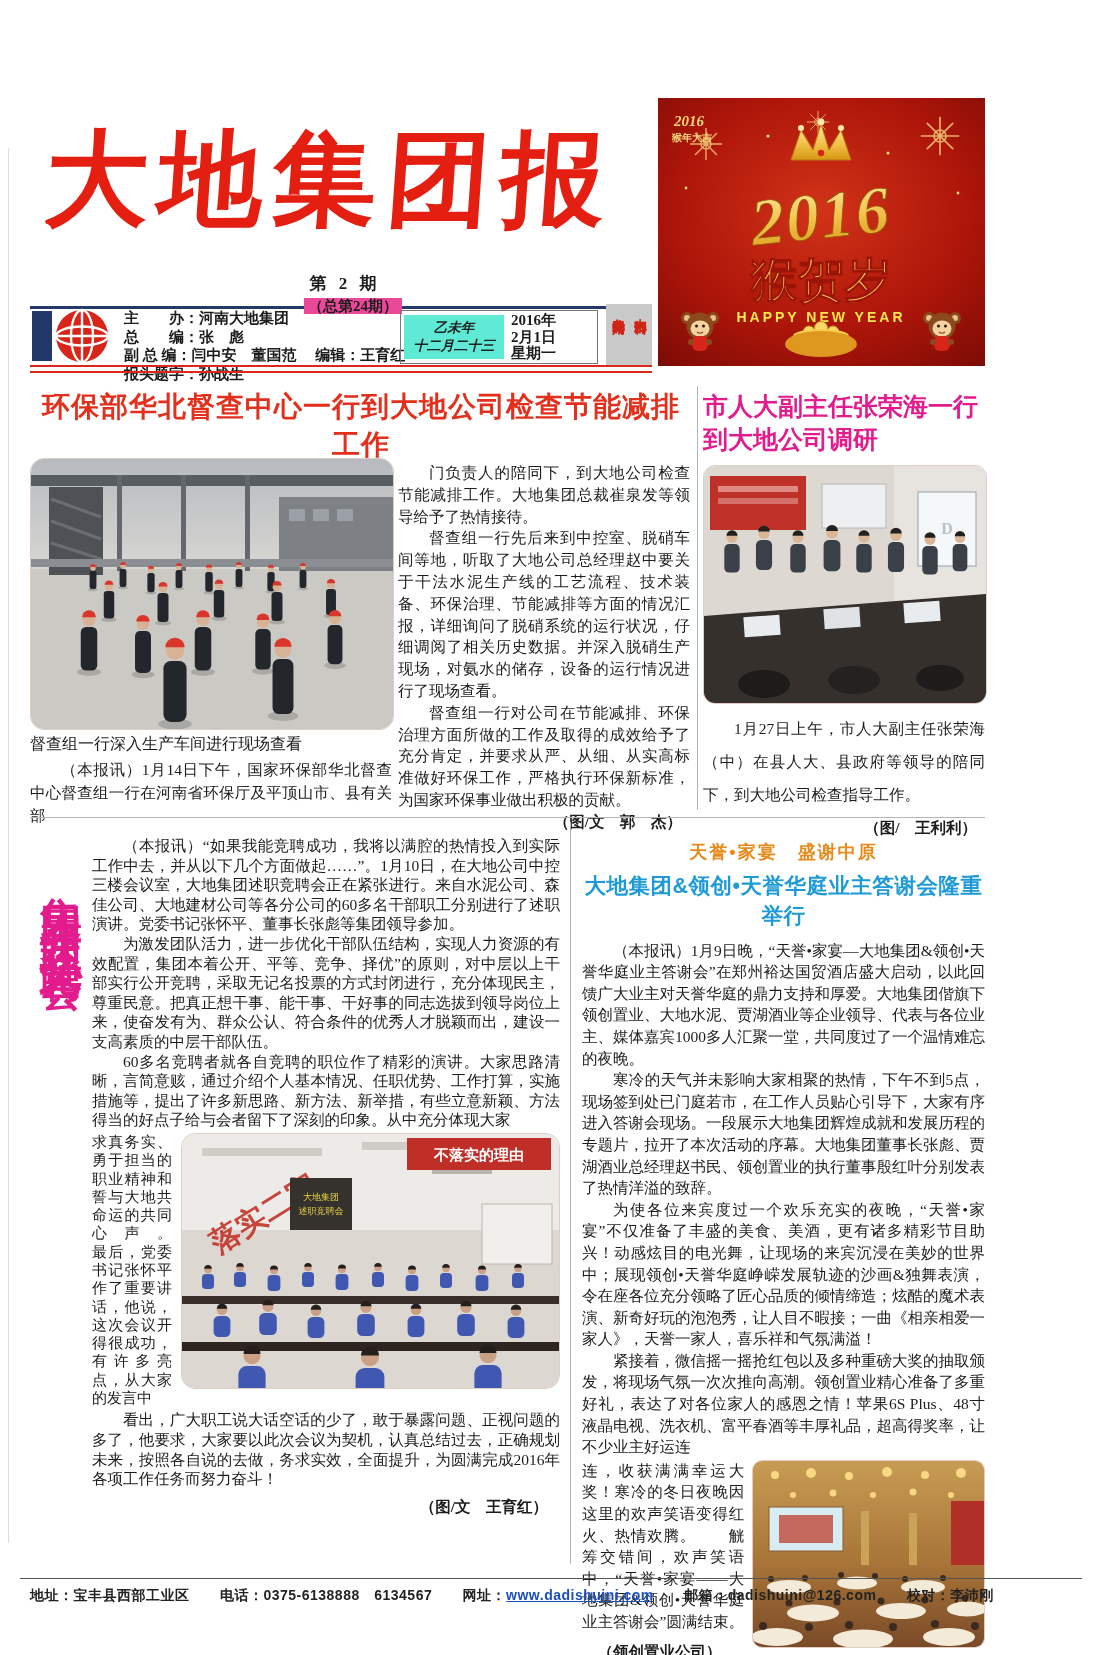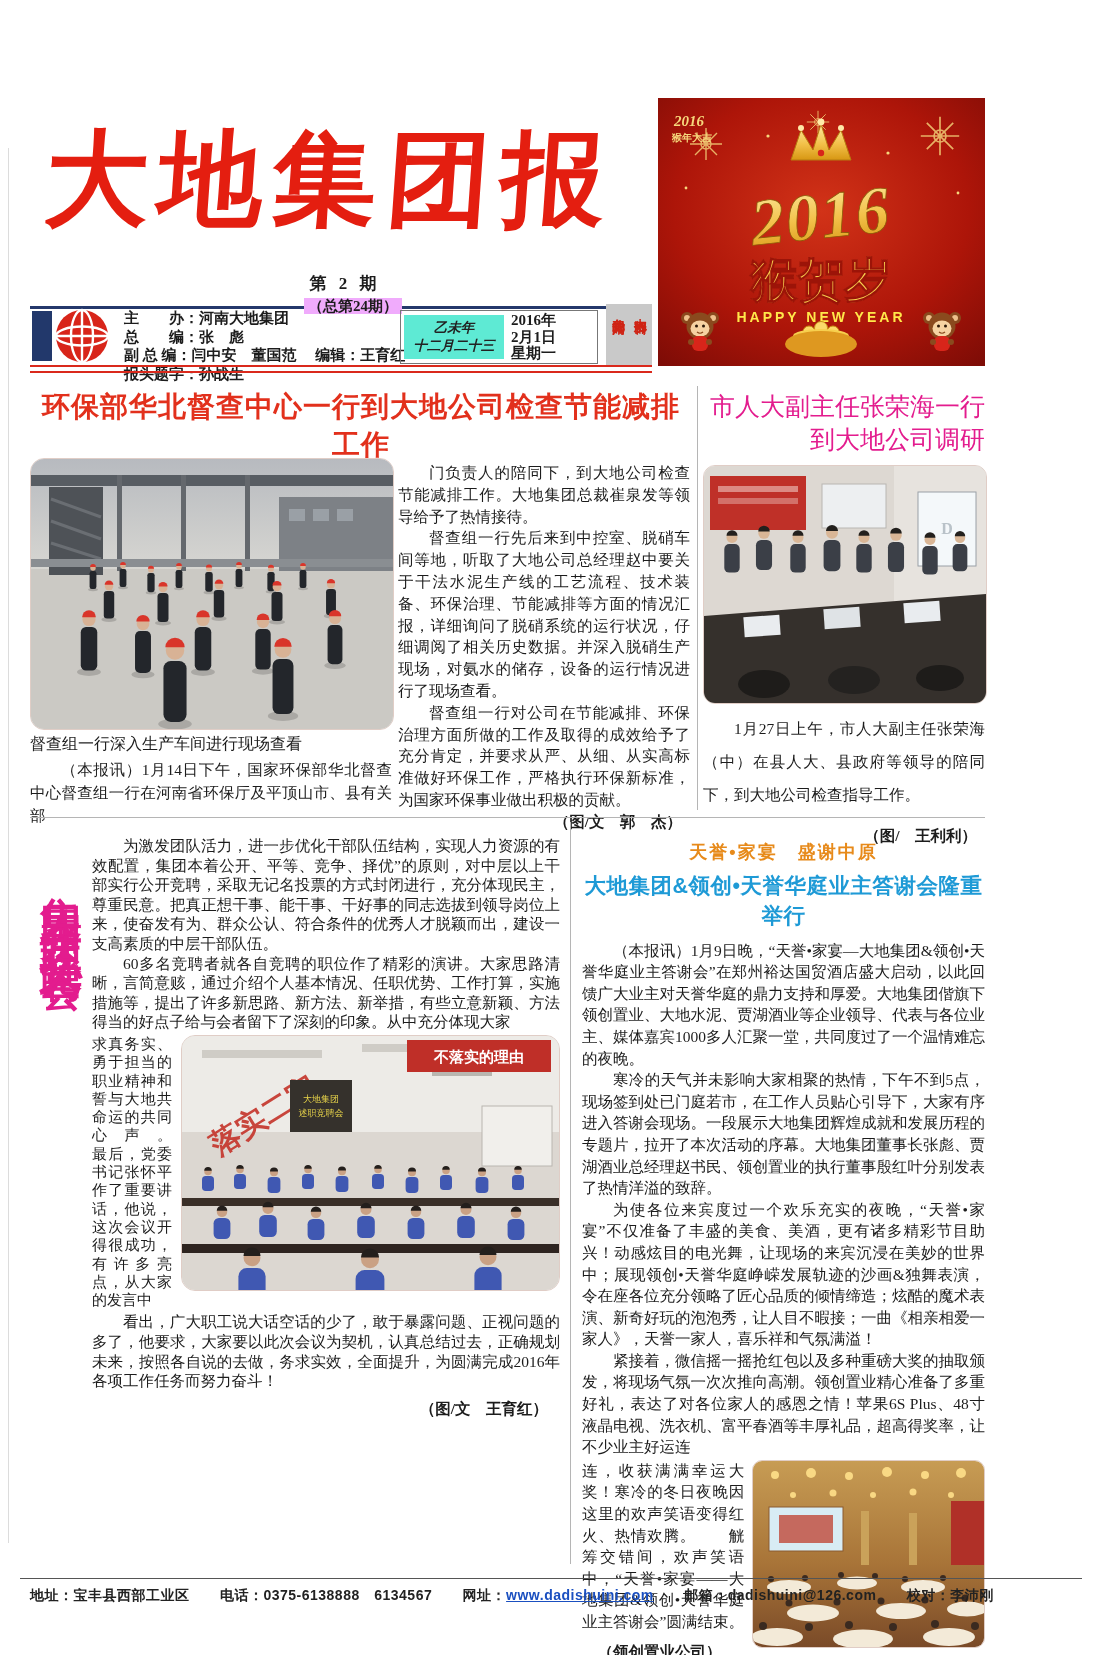--- a/index.html
+++ b/index.html
@@ -8,38 +8,38 @@
   .abs{position:absolute;}
   .sans{font-family:"Liberation Sans","DejaVu Sans",sans-serif;}
   
   .edge{left:8px;top:148px;width:1px;height:1395px;background:#dcdcdc;}
   .masthead{left:40px;top:96px;width:580px;height:168px;line-height:168px;text-align:center;
             font-size:104px;font-weight:bold;color:#e41e10;letter-spacing:10px;
             transform:skewX(-4deg);white-space:nowrap;}
   .issueNo{left:255px;top:272px;width:180px;text-align:center;font-size:17px;font-weight:bold;letter-spacing:4px;}
   .navyline{left:30px;top:306px;width:622px;height:3px;background:#24386b;}
   .issueTotal{left:255px;top:297px;width:180px;text-align:center;font-size:15px;font-weight:bold;}
-  .issueTotal span{background:#f0abfc;padding:0 4px;margin-left:16px;}
+  .issueTotal span{background:#ec4899;padding:0 4px;margin-left:16px;}
   .pub{left:124px;top:309px;font-size:15px;line-height:18.5px;font-weight:bold;white-space:nowrap;}
   .datebox{left:400px;top:310px;width:198px;height:54px;border:1px solid #777;display:flex;align-items:center;gap:7px;padding:3px;box-sizing:border-box;}
   .lunar{background:#5eead4;width:100px;height:44px;display:flex;flex-direction:column;justify-content:center;text-align:center;font-size:13.5px;font-weight:bold;font-style:italic;color:#222;}
   .greg{font-size:15px;font-weight:bold;line-height:16.5px;}
   .stamp{left:606px;top:304px;width:46px;height:62px;background:#c9c9c9;display:flex;justify-content:center;gap:4px;padding:4px 0;box-sizing:border-box;}
   .stamp span{writing-mode:vertical-rl;font-size:13px;font-weight:bold;color:#cf2415;letter-spacing:1px;}
   .redline{left:30px;top:365px;width:622px;height:4px;border-top:2px solid #da291c;border-bottom:2px solid #da291c;}
   
   .h1{left:30px;top:388px;width:662px;text-align:center;font-size:28px;font-weight:700;color:#e2301c;letter-spacing:1px;}
   .vline1{left:697px;top:386px;width:1px;height:424px;background:#b5b5b5;}
   .photoframe{border:1px solid #e0cdc6;border-radius:14px;overflow:hidden;}
   .cap1{left:30px;top:734px;width:362px;font-size:16px;}
   .lead1{left:30px;top:758px;width:362px;font-size:15.5px;line-height:23px;text-align:justify;text-indent:2em;}
   .body1{left:398px;top:462px;width:292px;font-size:15.5px;line-height:21.8px;text-align:justify;}
   .body1 p{margin:0;text-indent:2em;}
   .byline{text-align:right;font-weight:bold;padding-right:8px;}
-  .h2{left:703px;top:390px;width:282px;text-align:right;font-size:25px;line-height:33px;font-weight:normal;color:#e31c8e;}
+  .h2{left:703px;top:390px;width:282px;text-align:left;font-size:25px;line-height:33px;font-weight:bold;color:#e31c8e;}
   .body2{left:703px;top:712px;width:282px;font-size:15.5px;line-height:33px;text-align:justify;}
   .body2 p{margin:0;text-indent:2em;}
   .hline2{left:30px;top:817px;width:955px;height:1px;background:#b5b5b5;}
   .vline2{left:570px;top:822px;width:1px;height:742px;background:#b5b5b5;}
   .vhead3{left:33px;top:864px;height:500px;writing-mode:vertical-rl;font-size:42px;font-weight:bold;color:#e31c8e;letter-spacing:9px;}
   .art3{left:92px;top:836px;width:468px;font-size:15.5px;line-height:19.6px;text-align:justify;}
   .art3 p{margin:0;text-indent:2em;}
   .row3{display:flex;gap:9px;margin:3px 0;}
   .side3{width:80px;font-size:15px;line-height:18.3px;text-align:justify;font-family:Liberation Serif, serif;}
   .art4{left:582px;top:842px;width:403px;font-size:15.5px;line-height:21.6px;text-align:justify;}
@@ -264,28 +264,29 @@
       <rect x="40" y="150" width="36" height="20" fill="#e9ecef" transform="rotate(-4 58 160)"></rect>
       <rect x="120" y="142" width="36" height="20" fill="#dfe3e6" transform="rotate(-4 138 152)"></rect>
       <rect x="200" y="136" width="36" height="20" fill="#e9ecef" transform="rotate(-4 218 146)"></rect>
       <ellipse cx="60" cy="218" rx="26" ry="14" fill="#1e1c1a"></ellipse>
       <ellipse cx="150" cy="214" rx="26" ry="14" fill="#242220"></ellipse>
       <ellipse cx="236" cy="212" rx="24" ry="13" fill="#1e1c1a"></ellipse>
     </svg>
   </div>
   <div class="abs body2">
     <p>1月27日上午，市人大副主任张荣海（中）在县人大、县政府等领导的陪同下，到大地公司检查指导工作。</p>
-    <div class="byline" style="margin-top:8px;font-family:Liberation Serif, serif;">（图/　王利利）</div>
+    <div class="byline" style="margin-top:0;font-family:Liberation Serif, serif;">（图/　王利利）</div>
   </div>
 
   <div class="abs hline2"></div>
   <div class="abs vline2"></div>
 
   <div class="abs vhead3">集团召开述职竞聘会</div>
   <div class="abs art3">
+    <p>（本报讯）“如果我能竞聘成功，我将以满腔的热情投入到实际工作中去，并从以下几个方面做起……”。1月10日，在大地公司中控三楼会议室，大地集团述职竞聘会正在紧张进行。来自水泥公司、森佳公司、大地建材公司等各分公司的60多名干部职工分别进行了述职演讲。党委书记张怀平、董事长张彪等集团领导参加。</p>
     <p>为激发团队活力，进一步优化干部队伍结构，实现人力资源的有效配置，集团本着公开、平等、竞争、择优”的原则，对中层以上干部实行公开竞聘，采取无记名投票的方式封闭进行，充分体现民主，尊重民意。把真正想干事、能干事、干好事的同志选拔到领导岗位上来，使奋发有为、群众公认、符合条件的优秀人才脱颖而出，建设一支高素质的中层干部队伍。</p>
     <p>60多名竞聘者就各自竞聘的职位作了精彩的演讲。大家思路清晰，言简意赅，通过介绍个人基本情况、任职优势、工作打算，实施措施等，提出了许多新思路、新方法、新举措，有些立意新颖、方法得当的好点子给与会者留下了深刻的印象。从中充分体现大家</p>
     <div class="row3">
       <div class="side3">求真务实、勇于担当的职业精神和誓与大地共命运的共同心声。　　最后，党委书记张怀平作了重要讲话，他说，这次会议开得很成功，有许多亮点，从大家的发言中</div>
       <div class="photoframe" style="width:377px;height:254px;">
         <svg width="377" height="254" viewBox="0 0 377 254">
           <defs>
             <g id="bl">
               <rect x="-8" y="0" width="16" height="20" rx="5" fill="#4058b2"></rect>
               <circle cx="0" cy="-6" r="5" fill="#caa184"></circle>

